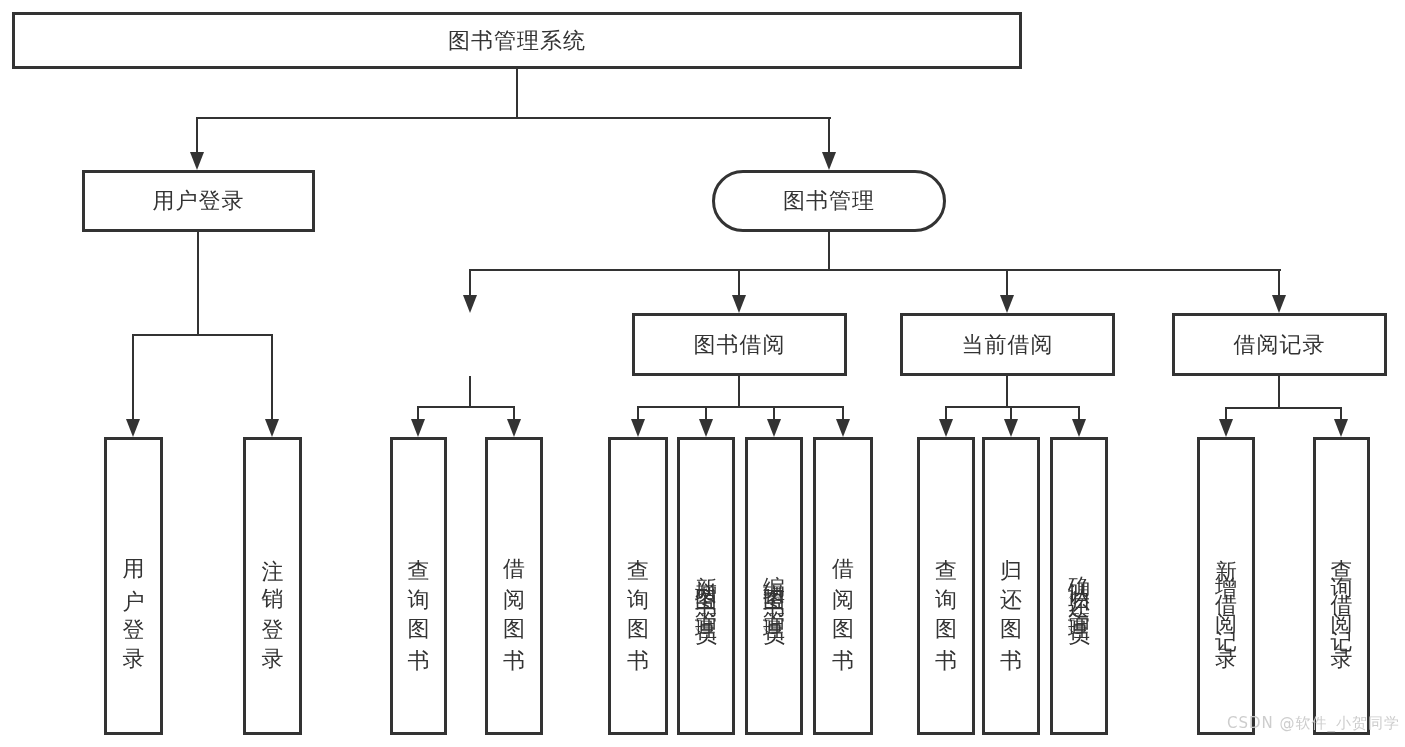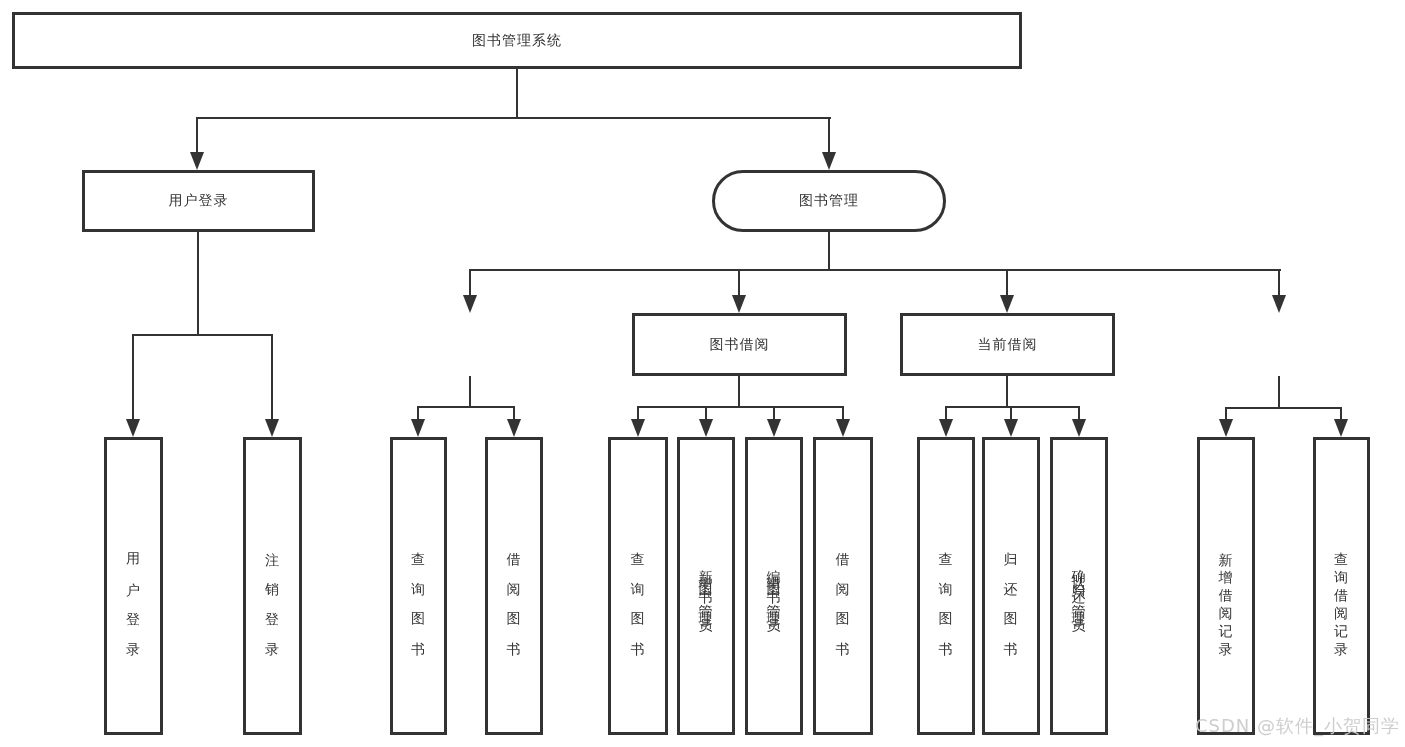--- a/index.html
+++ b/index.html
@@ -3,38 +3,38 @@
 <meta charset="utf-8">
 <style>
   html,body{margin:0;padding:0;background:#ffffff;}
   #canvas{
     position:relative;width:1405px;height:747px;background:#ffffff;overflow:hidden;
     font-family:"DejaVu Sans","Liberation Sans",sans-serif;color:#333333;
   }
   .box{
     position:absolute;background:#ffffff;border:3px solid #333333;box-sizing:border-box;
     display:flex;align-items:center;justify-content:center;
-    font-size:14px;color:#333333;letter-spacing:1px;
+    font-size:22px;color:#333333;letter-spacing:1px;
   }
   .leaf span{
     writing-mode:vertical-rl;text-orientation:mixed;line-height:1;display:block;
   }
   .ls4{letter-spacing:30px;padding-top:30px;}
   .ls6{letter-spacing:18px;padding-top:18px;}
   .ls9{letter-spacing:7px;padding-top:7px;}
   .vl,.hl{position:absolute;background:#333333;}
   .vl{width:2px;}
   .hl{height:2px;}
   .ah{
     position:absolute;width:0;height:0;
     border-left:7px solid transparent;border-right:7px solid transparent;
     border-top:18px solid #333333;
   }
   .watermark{
-    position:absolute;right:5px;top:714px;font-size:18px;color:#cbcbcb;
+    position:absolute;right:5px;top:714px;font-size:15px;color:#cbcbcb;
     opacity:.95;letter-spacing:1px;white-space:nowrap;
   }
 </style>
 </head>
 <body>
 
 <div id="canvas">
 
   <div class="box" style="left:12px;top:12px;width:1010px;height:57px;">
     <span>图书管理系统</span>
@@ -70,20 +70,23 @@
   <div class="vl" style="left:1006px;top:269px;height:27px;"></div>
   <div class="ah" style="left:1000px;top:295px;"></div>
   <div class="vl" style="left:1278px;top:269px;height:27px;"></div>
   <div class="ah" style="left:1272px;top:295px;"></div>
 
   <div class="box" style="left:900px;top:313px;width:215px;height:63px;">
     <span>当前借阅</span>
   </div>
   <div class="box" style="left:632px;top:313px;width:215px;height:63px;">
     <span>图书借阅</span>
+  </div>
+  <div class="box" style="left:1172px;top:313px;width:215px;height:63px;">
+    <span>借阅记录</span>
   </div>
 
   <div class="vl" style="left:469px;top:376px;height:31px;"></div>
   <div class="hl" style="left:417px;top:406px;width:98px;"></div>
   <div class="vl" style="left:417px;top:406px;height:13px;"></div>
   <div class="ah" style="left:411px;top:419px;"></div>
   <div class="vl" style="left:513px;top:406px;height:13px;"></div>
   <div class="ah" style="left:507px;top:419px;"></div>
 
   <div class="vl" style="left:738px;top:376px;height:31px;"></div>

